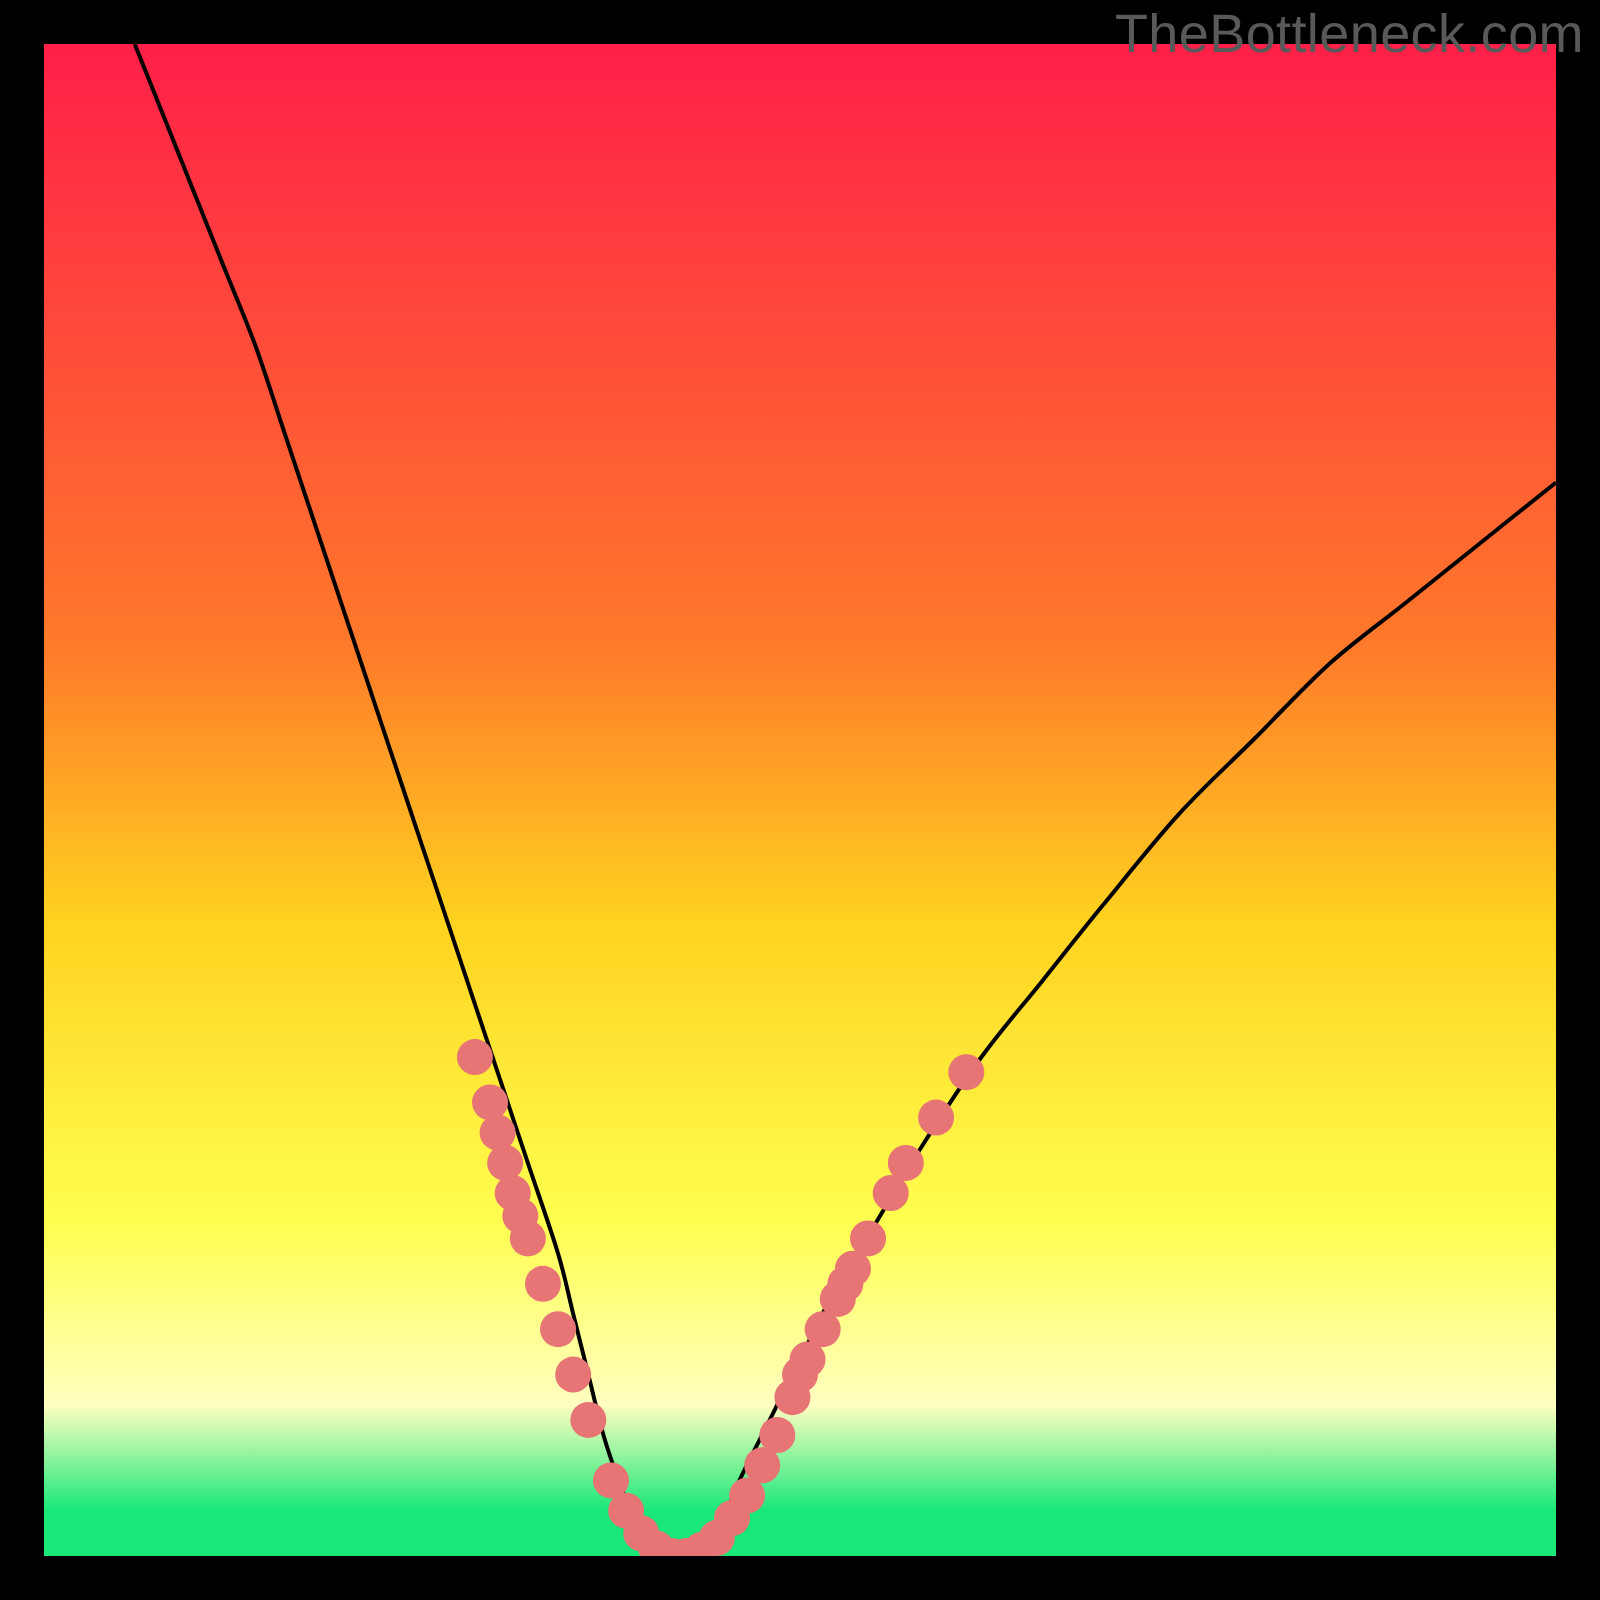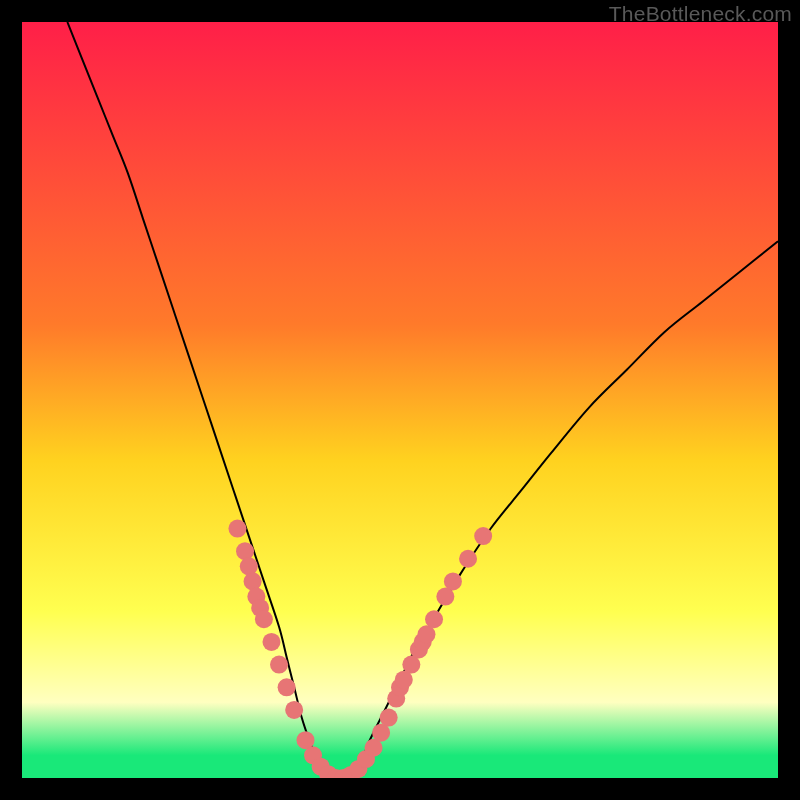--- a/index.html
+++ b/index.html
@@ -23,21 +23,21 @@
     position: absolute;
     left: 0;
     top: 0;
     width: 756px;
     height: 756px;
   }
   .watermark {
     position: absolute;
     top: 2px;
     right: 8px;
-    font-size: 21px;
+    font-size: 27px;
     font-weight: 500;
     color: #595959;
     letter-spacing: 0.2px;
   }
 </style>
 </head>
 <body>
 
 <div class="frame">
   <svg class="plot-area" viewBox="0 0 756 756" preserveAspectRatio="none">

